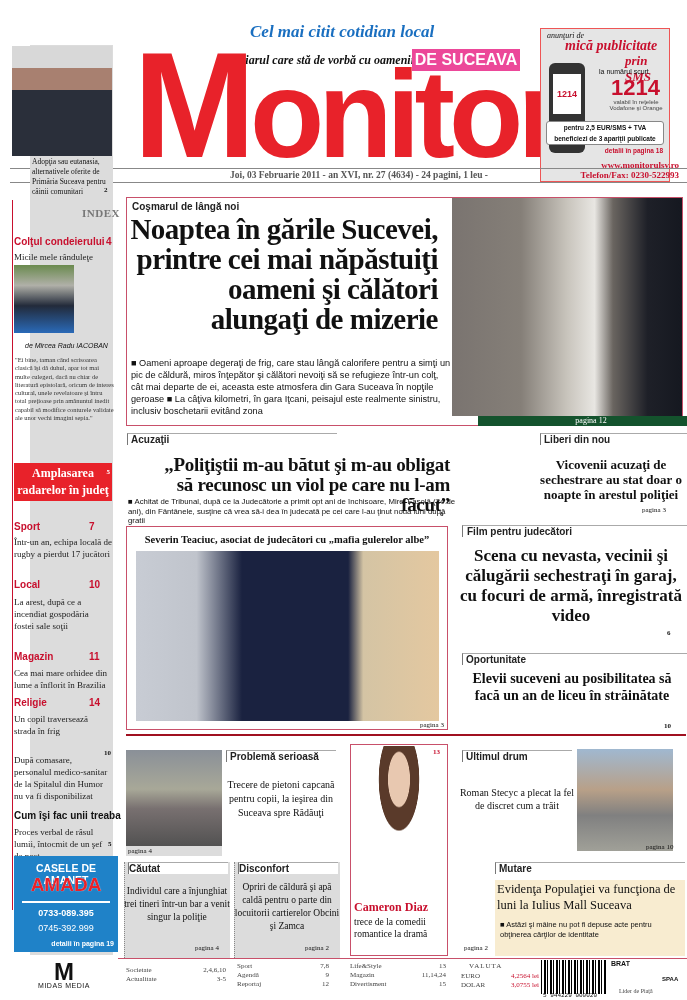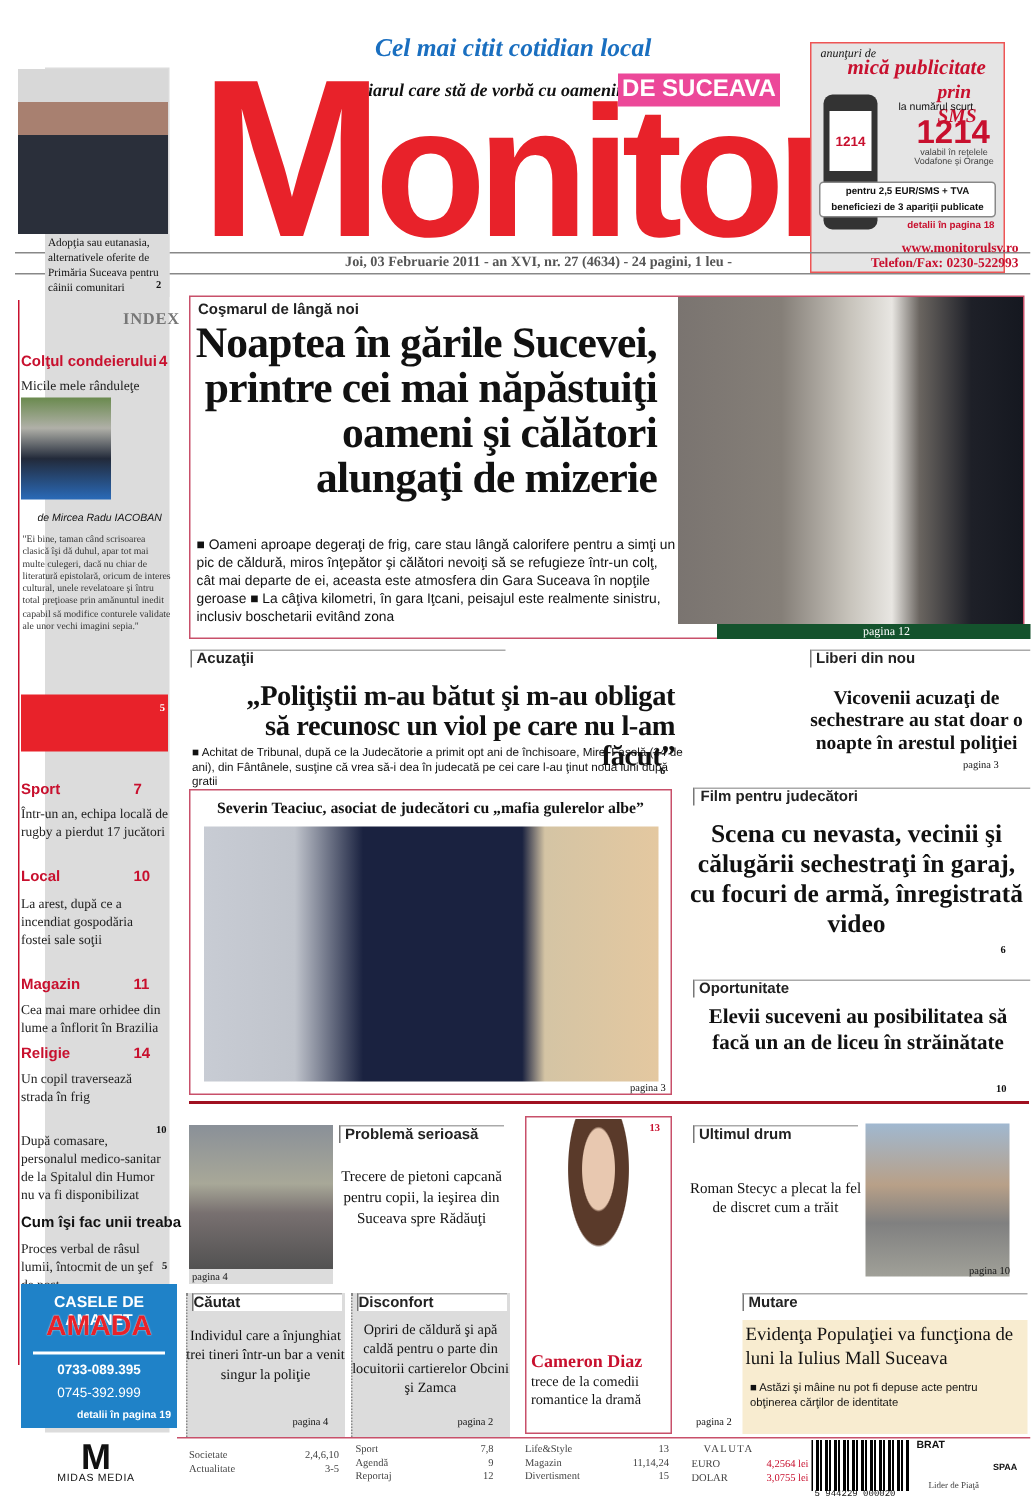--- a/index.html
+++ b/index.html
@@ -158,21 +158,21 @@
 <div class="abs" id="pol-num">2</div>
 <div class="abs" id="redline"></div>
 <div class="abs" id="index">INDEX</div>
 
 <div class="abs sec" style="top:236px"><span>Colţul condeierului</span><span class="n" style="left:92px">4</span></div>
 <div class="abs stxt" style="top:251px">Micile mele rânduleţe</div>
 <div class="abs" id="colt-photo"></div>
 <div class="abs" id="colt-by">de Mircea Radu IACOBAN</div>
 <div class="abs" id="colt-quote">"Ei bine, taman când scrisoarea clasică îşi dă duhul, apar tot mai multe culegeri, dacă nu chiar de literatură epistolară, oricum de interes cultural, unele revelatoare şi întru total preţioase prin amănuntul inedit capabil să modifice conturele validate ale unor vechi imagini sepia."</div>
 
-<div class="abs" id="radar"><span class="n">5</span></div>
+<div class="abs" id="radar"><span>Amplasarea radarelor în judeţ</span><span class="n">5</span></div>
 
 <div class="abs sec" style="top:521px"><span>Sport</span><span class="n">7</span></div>
 <div class="abs stxt" style="top:536px">Într-un an, echipa locală de rugby a pierdut 17 jucători</div>
 <div class="abs sec" style="top:579px"><span>Local</span><span class="n">10</span></div>
 <div class="abs stxt" style="top:596px;width:80px">La arest, după ce a incendiat gospodăria fostei sale soţii</div>
 <div class="abs sec" style="top:651px"><span>Magazin</span><span class="n">11</span></div>
 <div class="abs stxt" style="top:667px">Cea mai mare orhidee din lume a înflorit în Brazilia</div>
 <div class="abs sec" style="top:697px"><span>Religie</span><span class="n">14</span></div>
 <div class="abs stxt" style="top:713px;width:80px">Un copil traversează strada în frig</div>
 

